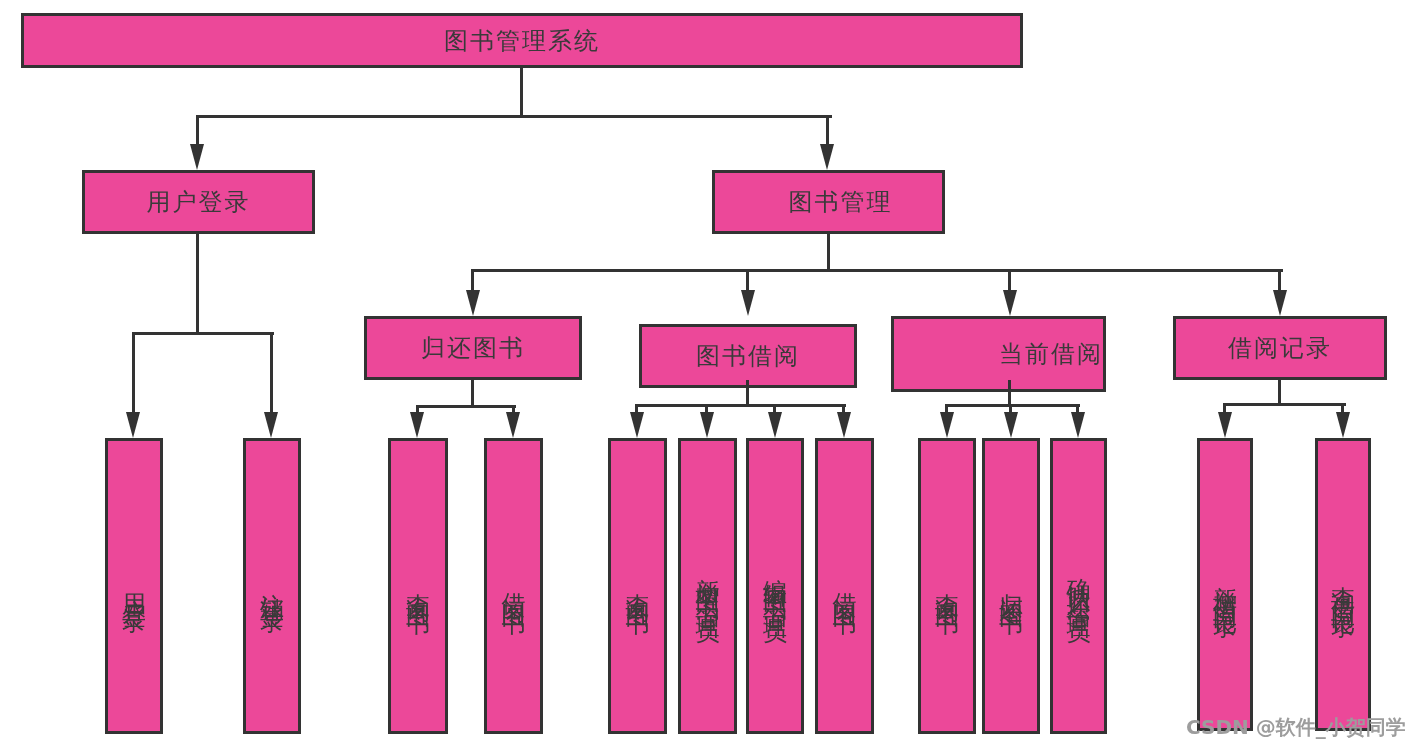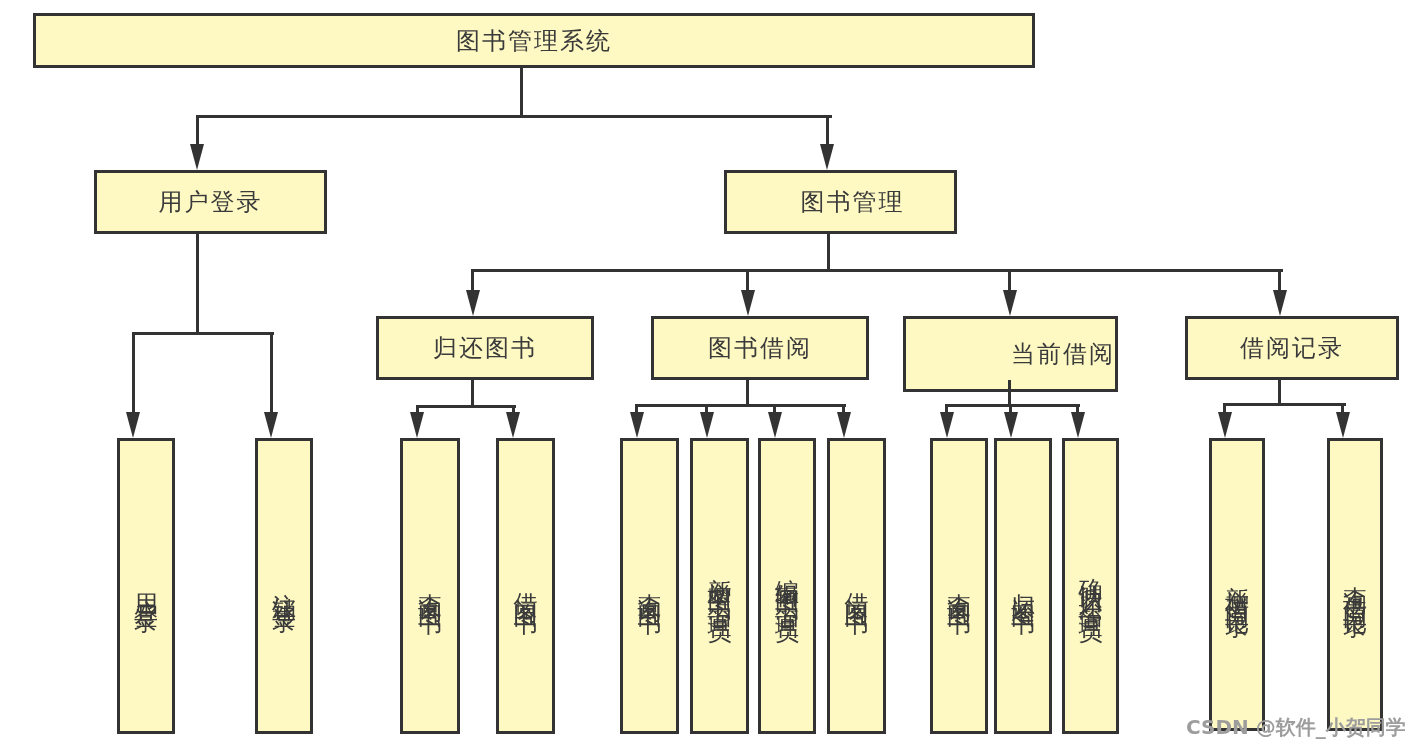--- a/index.html
+++ b/index.html
@@ -6,27 +6,26 @@
   #canvas{
     position:relative;
     width:1405px;height:747px;
     background:#ffffff;
     font-family:"DejaVu Sans","Liberation Sans",sans-serif;
     overflow:hidden;
   }
   .node{
     position:absolute;
     box-sizing:border-box;
-    background:#fef9c3;
+    background:#ec4899;
     border:3px solid #333333;
     display:flex;
     align-items:center;
     justify-content:center;
     color:#3a3a3a;
-    margin-left:12px;
   }
   .hlabel{
     font-size:24px;
     letter-spacing:2px;
     white-space:nowrap;
   }
   .vlabel{
     writing-mode:vertical-rl;
     text-orientation:mixed;
     font-size:24px;
@@ -66,21 +65,21 @@
   <div class="node" style="left:82px;top:170px;width:233px;height:64px;">
     <span class="hlabel">用户登录</span>
   </div>
   <div class="node" style="left:712px;top:170px;width:233px;height:64px;padding-left:24px;">
     <span class="hlabel">图书管理</span>
   </div>
 
   <div class="node" style="left:364px;top:316px;width:218px;height:64px;">
     <span class="hlabel">归还图书</span>
   </div>
-  <div class="node" style="left:639px;top:316px;width:218px;height:64px;">
+  <div class="node" style="left:639px;top:324px;width:218px;height:64px;">
     <span class="hlabel">图书借阅</span>
   </div>
   <div class="node" style="left:891px;top:316px;width:215px;height:76px;justify-content:flex-end;">
     <span class="hlabel">当前借阅</span>
   </div>
   <div class="node" style="left:1173px;top:316px;width:214px;height:64px;">
     <span class="hlabel">借阅记录</span>
   </div>
 
   <div class="node" style="left:105px;top:438px;width:58px;height:296px;">

